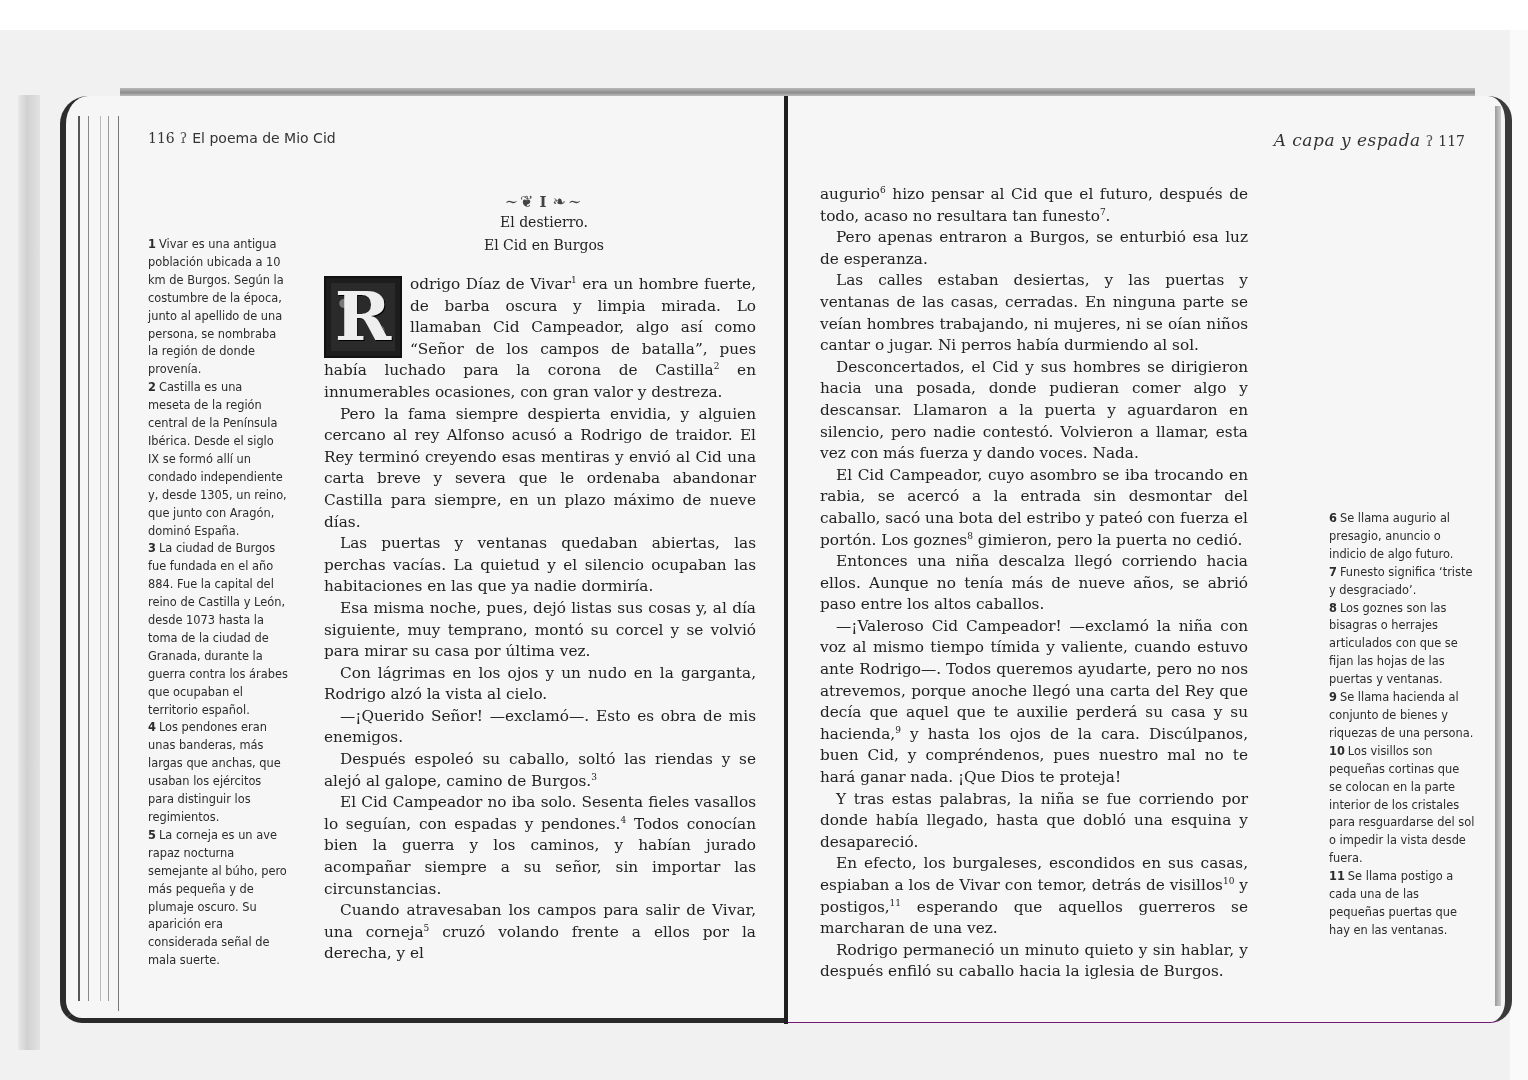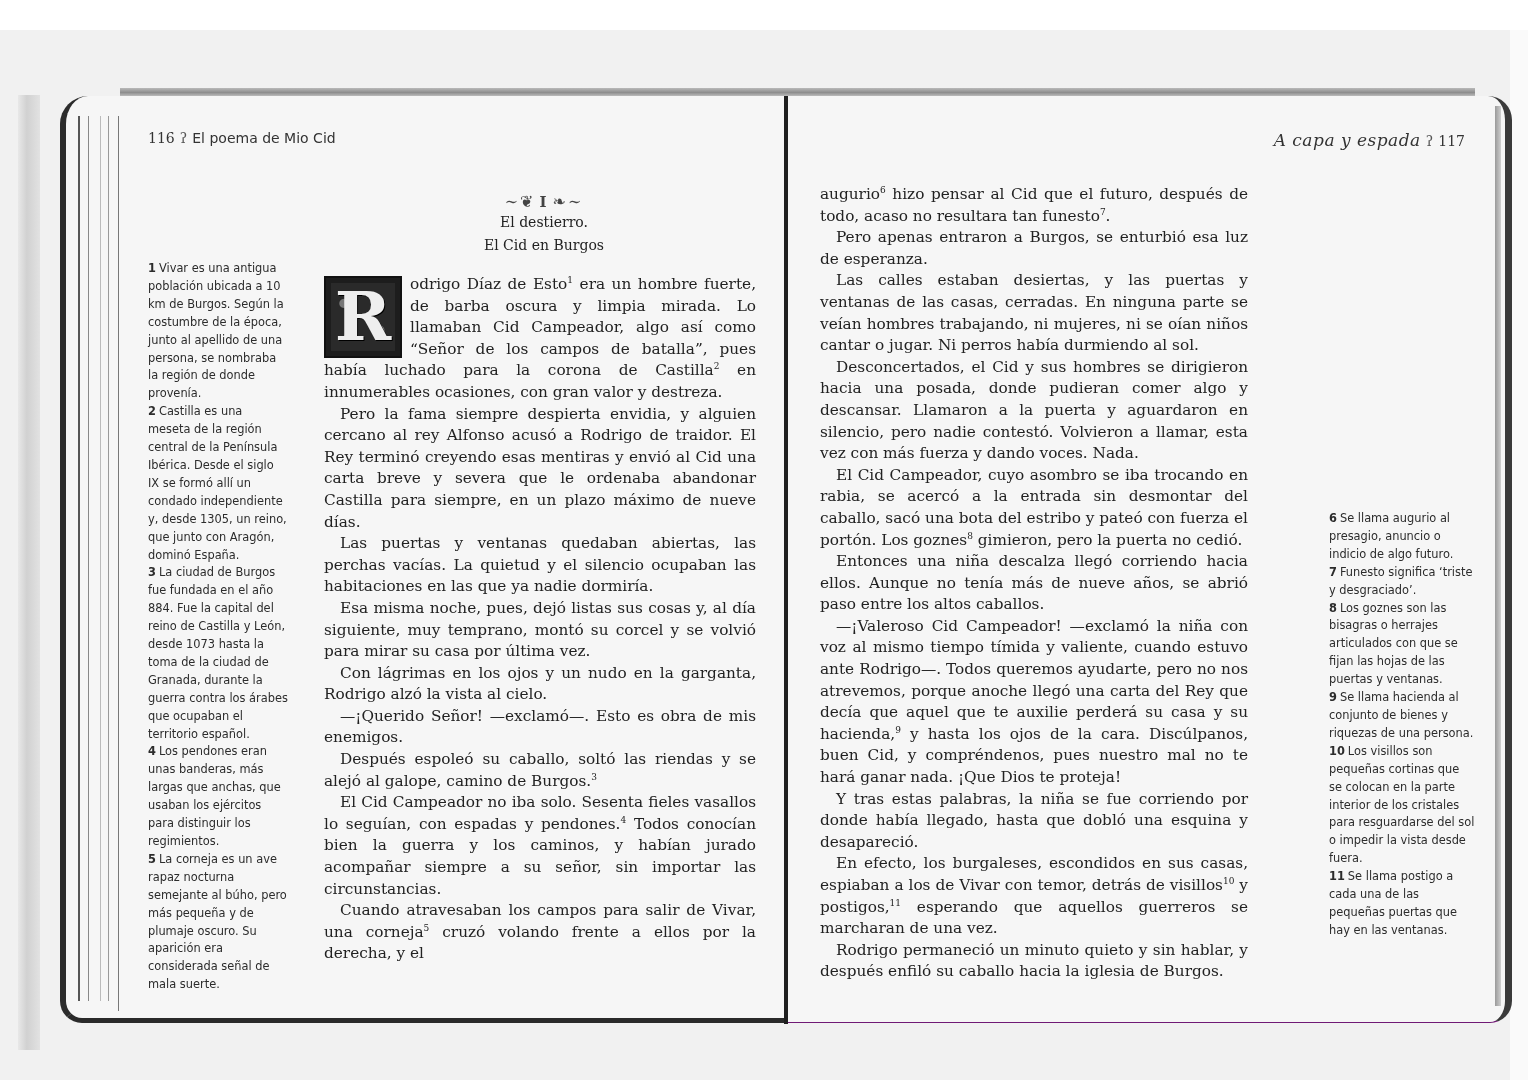--- a/index.html
+++ b/index.html
@@ -66,21 +66,21 @@
   .rh-left { left: 82px; }
   .rh-right { right: 40px; }
   .rh-sep { margin: 0 5px; color: #555; font-family: "DejaVu Serif", serif; }
   .rh-script { font-family: "DejaVu Serif", serif; font-style: italic; font-size: 17px; letter-spacing: .5px; }
   .pg-num { font-family: "DejaVu Serif", serif; }
 
   .notes {
     position: absolute; font-family: "DejaVu Sans", sans-serif;
     font-size: 11.4px; line-height: 17.9px; color: #2c2c2c;
   }
-  .notes-left { left: 82px; top: 164px; width: 140px; }
+  .notes-left { left: 82px; top: 140px; width: 140px; }
   .notes-right { left: 500px; top: 414px; width: 146px; margin-left: 41px; }
   .note { margin: 0; }
   .note-num { font-weight: bold; margin-right: 3px; }
 
   .chapter-head { position: absolute; left: 368px; top: 96px; width: 220px; text-align: center; }
   .ornament { font-size: 16px; color: #444; letter-spacing: 2px; }
   .ornament .roman { font-weight: bold; font-size: 15px; margin: 0 4px; }
   .chapter-title { font-size: 14px; line-height: 23px; color: #222; }
 
   .body-text {
@@ -143,21 +143,21 @@
         <span>∼❦</span><span class="roman">I</span><span>❧∼</span>
       </div>
       <div class="chapter-title">El destierro.</div>
       <div class="chapter-title">El Cid en Burgos</div>
     </div>
 
     <div class="body-text body-left">
       <div class="dropcap">
         <span class="dropcap-letter">R</span>
       </div>
-      <p class="para first"><span>odrigo Díaz de Esto</span><sup>1</sup><span> era un hombre fuerte, de barba oscura y limpia mirada. Lo llamaban Cid Campeador, algo así como “Señor de los campos de batalla”, pues había luchado para la corona de Castilla</span><sup>2</sup><span> en innumerables ocasiones, con gran valor y destreza.</span></p>
+      <p class="para first"><span>odrigo Díaz de Vivar</span><sup>1</sup><span> era un hombre fuerte, de barba oscura y limpia mirada. Lo llamaban Cid Campeador, algo así como “Señor de los campos de batalla”, pues había luchado para la corona de Castilla</span><sup>2</sup><span> en innumerables ocasiones, con gran valor y destreza.</span></p>
       <p class="para">Pero la fama siempre despierta envidia, y alguien cercano al rey Alfonso acusó a Rodrigo de traidor. El Rey terminó creyendo esas mentiras y envió al Cid una carta breve y severa que le ordenaba abandonar Castilla para siempre, en un plazo máximo de nueve días.</p>
       <p class="para">Las puertas y ventanas quedaban abiertas, las perchas vacías. La quietud y el silencio ocupaban las habitaciones en las que ya nadie dormiría.</p>
       <p class="para">Esa misma noche, pues, dejó listas sus cosas y, al día siguiente, muy temprano, montó su corcel y se volvió para mirar su casa por última vez.</p>
       <p class="para">Con lágrimas en los ojos y un nudo en la garganta, Rodrigo alzó la vista al cielo.</p>
       <p class="para">—¡Querido Señor! —exclamó—. Esto es obra de mis enemigos.</p>
       <p class="para"><span>Después espoleó su caballo, soltó las riendas y se alejó al galope, camino de Burgos.</span><sup>3</sup></p>
       <p class="para"><span>El Cid Campeador no iba solo. Sesenta fieles vasallos lo seguían, con espadas y pendones.</span><sup>4</sup><span> Todos conocían bien la guerra y los caminos, y habían jurado acompañar siempre a su señor, sin importar las circunstancias.</span></p>
       <p class="para"><span>Cuando atravesaban los campos para salir de Vivar, una corneja</span><sup>5</sup><span> cruzó volando frente a ellos por la derecha, y el</span></p>
     </div>
   </div>

